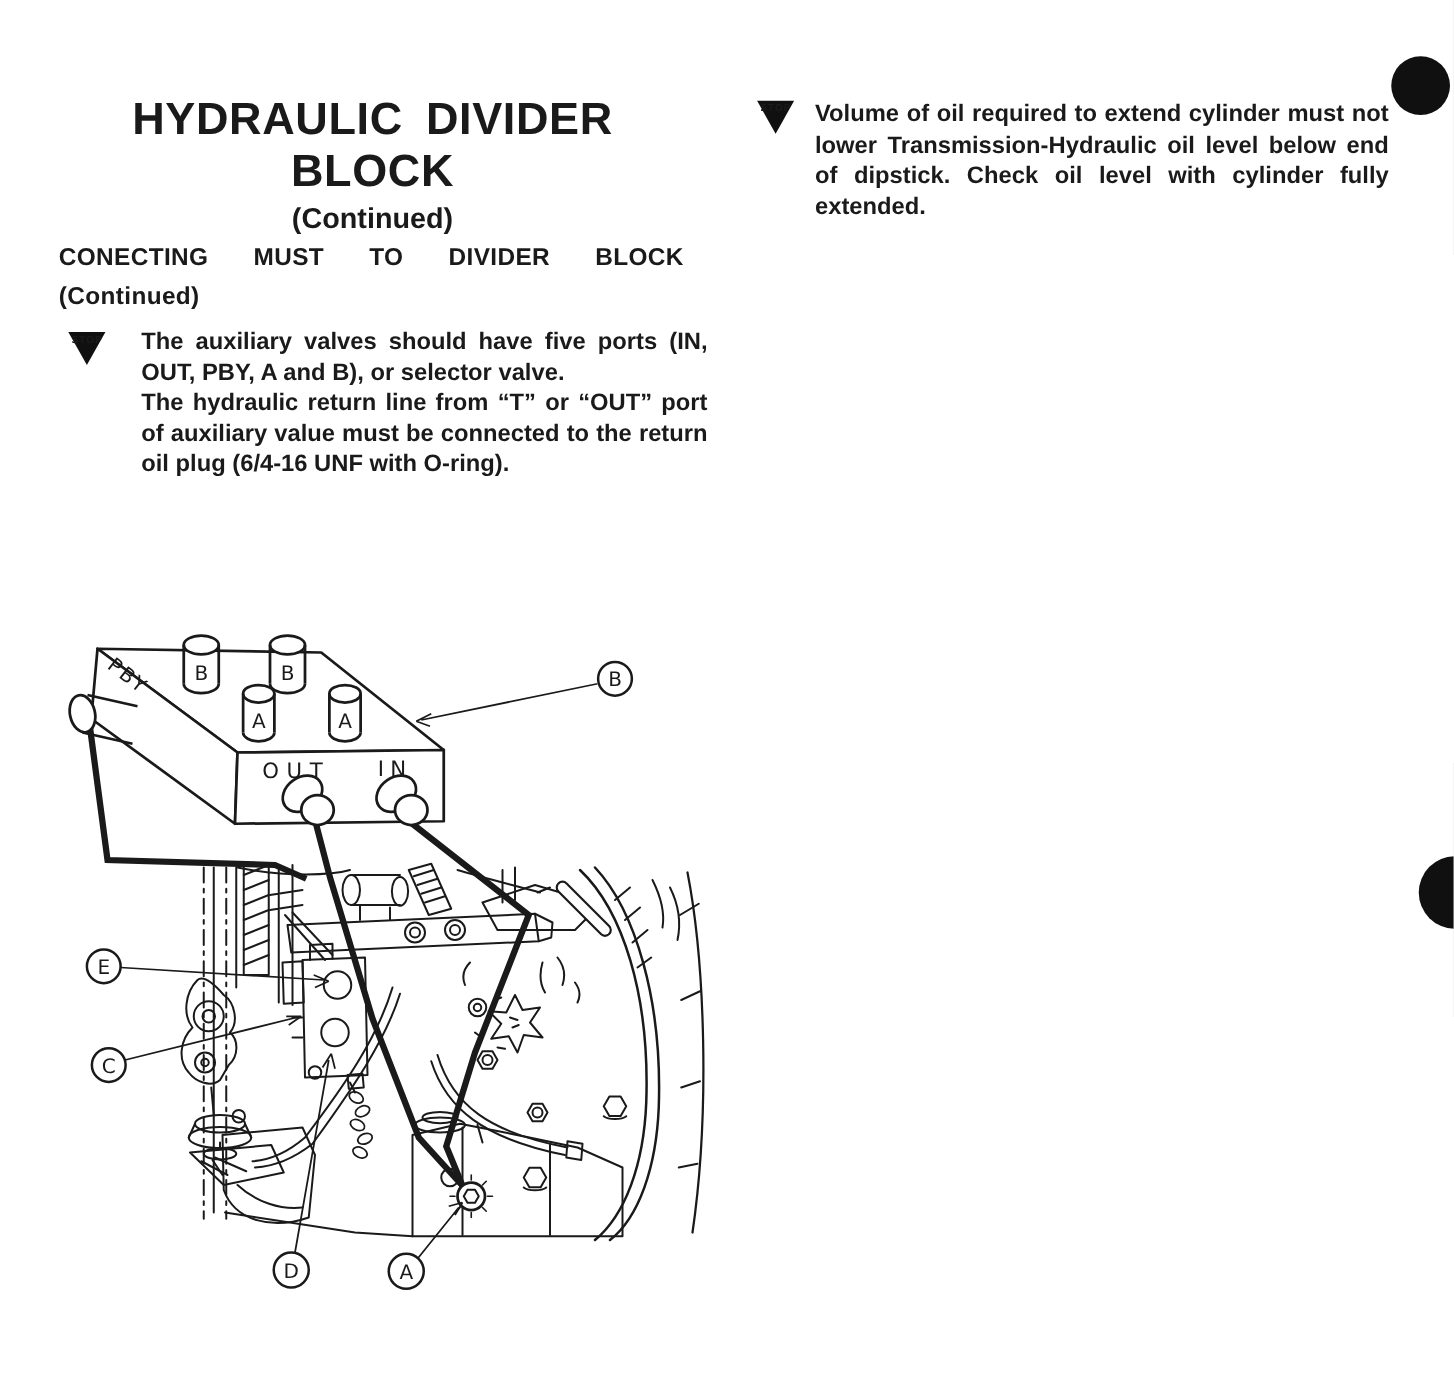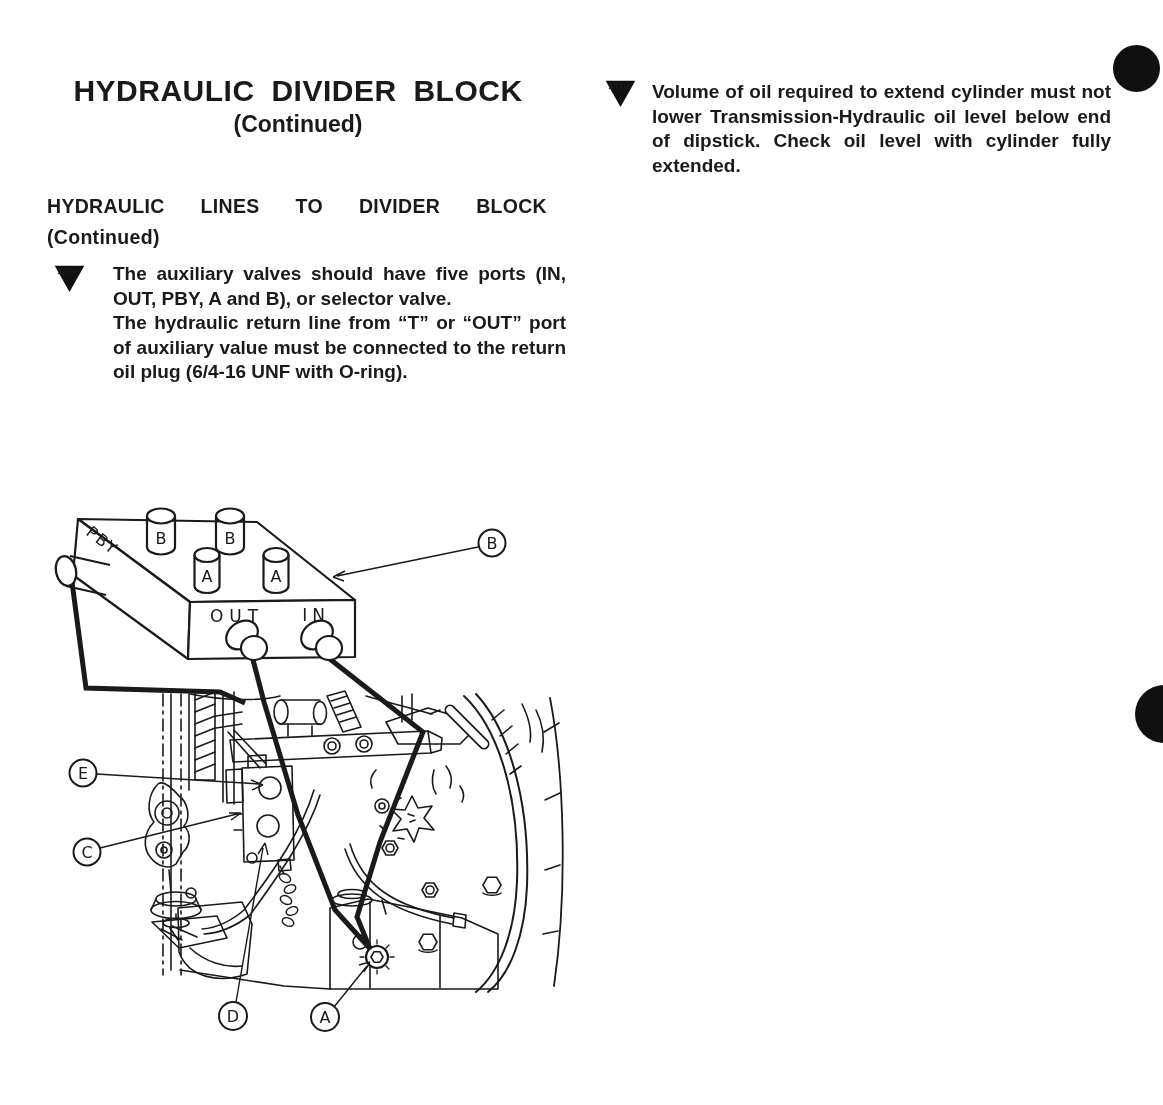--- a/index.html
+++ b/index.html
@@ -1,19 +1,19 @@
 <!DOCTYPE html>
 <html><head>
 <meta charset="utf-8">
 <style>
   html,body{margin:0;padding:0;background:#e8e8e8;}
   .page{position:relative;width:1163px;height:1105px;background:#ffffff;overflow:hidden;
         font-family:"Liberation Sans",sans-serif;color:#1a1a1a;}
   .title-wrap{position:absolute;left:47px;top:74px;width:502px;text-align:center;}
-  .title{font-size:30px;font-weight:700;letter-spacing:.5px;word-spacing:8px;margin:0;}
+  .title{font-size:36px;font-weight:700;letter-spacing:.5px;word-spacing:8px;margin:0;}
   .title-cont{font-size:23px;font-weight:700;margin:3px 0 0;}
   .section{position:absolute;left:47px;top:195px;width:500px;font-weight:700;font-size:19.5px;letter-spacing:.3px;}
   .section .spread{text-align:justify;text-align-last:justify;}
   .section .cont{margin-top:8px;}
   .stop-icon{position:absolute;width:31px;height:29px;}
   .stop-left{left:54px;top:264px;}
   .stop-right{left:605px;top:79px;}
   .warn-text{position:absolute;font-size:19px;font-weight:700;line-height:24.5px;text-align:justify;}
   .warn-left{left:97px;top:262px;width:453px;margin-left:16px;}
   .warn-right{left:652px;top:80px;width:459px;}
@@ -30,21 +30,21 @@
 <body>
 
 <div class="page">
 
   <div class="title-wrap">
     <h1 class="title">HYDRAULIC DIVIDER BLOCK</h1>
     <div class="title-cont">(Continued)</div>
   </div>
 
   <div class="section">
-    <div class="spread">HYDRAULIC LINES TO DIVIDER BLOCK</div>
+    <div class="spread">CONECTING MUST TO DIVIDER BLOCK</div>
     <div class="cont">(Continued)</div>
   </div>
 
   <svg class="stop-icon stop-left" viewBox="0 0 46 42">
     <polygon points="1,2 45,2 23,41" fill="#101010"></polygon>
     <text x="23" y="14.5" text-anchor="middle" font-size="11.5" font-weight="bold" letter-spacing=".5" fill="#ffffff">STOP</text>
   </svg>
   <div class="warn-text warn-left">
     <p>The auxiliary valves should have five ports (IN, OUT, PBY, A and B), or selector valve.</p>
     <p>The hydraulic return line from “T” or “OUT” port of auxiliary value must be connected to the return oil plug (6/4-16 UNF with O-ring).</p>

